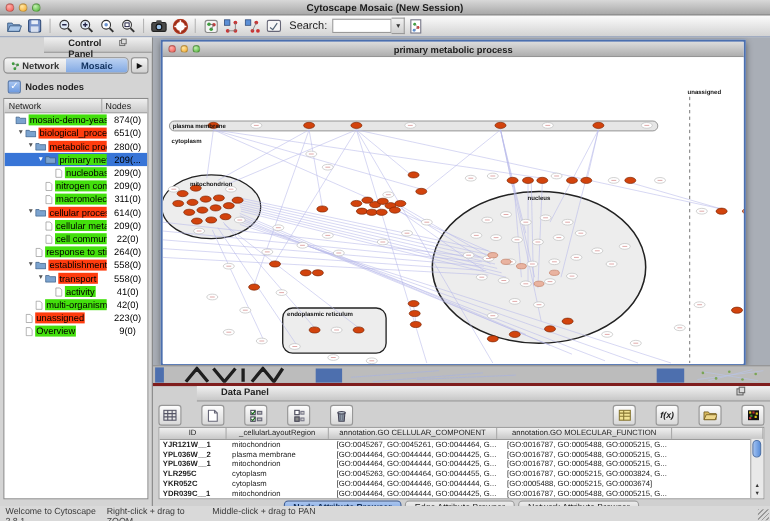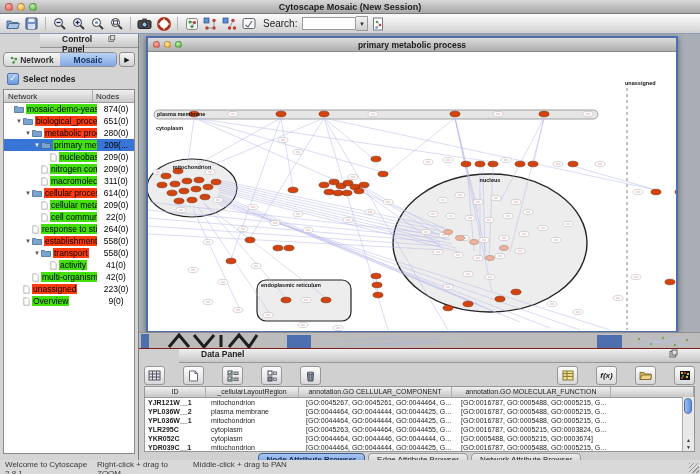--- a/index.html
+++ b/index.html
@@ -73,21 +73,21 @@
   .desktop{height:314px;flex:0 0 auto;background:#a9aeb6;position:relative;overflow:hidden;}
   .iframe{position:absolute;left:7px;top:2px;width:532px;height:296px;box-sizing:border-box;
     border:2px solid #4b6fae;background:#fff;box-shadow:0 2px 6px rgba(0,0,0,.45);}
   .if-title{height:13px;background:linear-gradient(#dcdcdc,#aeaeae);border-bottom:1px solid #8a8a8a;
     position:relative;display:flex;align-items:center;}
   .if-title .wtitle{font-size:8.5px;}
   .canvas{height:279px;background:#fff;position:relative;overflow:hidden;}
   .strip{position:absolute;left:0;top:298px;width:562px;height:16px;background:#bcbcbc;border-top:1px solid #8f8f8f;overflow:hidden;}
 
   
-  .datapanel{height:114px;flex:0 0 auto;background:#d0d0d0;display:flex;flex-direction:column;border-top:1px solid #7f1d1d;}
+  .datapanel{height:114px;flex:0 0 auto;background:#d0d0d0;display:flex;flex-direction:column;border-top:3px solid #7f1d1d;}
   .dp-body{flex:1;padding:2px 5px 0;display:flex;flex-direction:column;min-height:0;}
   .dp-toolbar{height:21px;display:flex;align-items:center;gap:18px;flex:0 0 auto;text-align:right;}
   .dbtn{width:19px;height:17px;border:1px solid #979797;border-radius:3px;background:linear-gradient(#fdfdfd,#d8d8d8);
     display:flex;align-items:center;justify-content:center;}
   .dp-spacer{flex:1;}
   .fx{font-size:8px;font-style:italic;font-weight:bold;color:#222;}
   .dp-table{border:1px solid #979797;background:#fff;position:relative;height:64px;flex:0 0 auto;overflow:hidden;}
   .dt-header{height:10px;display:flex;background:linear-gradient(#f0f0f0,#c8c8c8);border-bottom:1px solid #9a9a9a;}
   .dt-header div{font-size:7px;color:#222;text-align:center;border-right:1px solid #aaa;overflow:hidden;white-space:nowrap;line-height:10px;}
   .dt-row{height:9px;display:flex;}
@@ -268,21 +268,21 @@
             <span>Network</span>
           </div>
           <div class="seg-tab sel">
             <span>Mosaic</span>
           </div>
         </div>
         <div class="seg-more">▶</div>
       </div>
       <div class="chk-row">
         <span class="chk">✓</span>
-        <span class="chk-label">Select nodes</span>
+        <span class="chk-label">Nodes nodes</span>
       </div>
       <div class="treepane">
         <div class="tree-header">
           <div class="c1">Network</div>
           <div class="c2">Nodes</div>
         </div>
         <div class="tree-rows" id="tree-rows">
             <div class="trow">
               <span style="width: 2px; flex: 0 0 auto;"></span>
               <span class="tri"></span>

